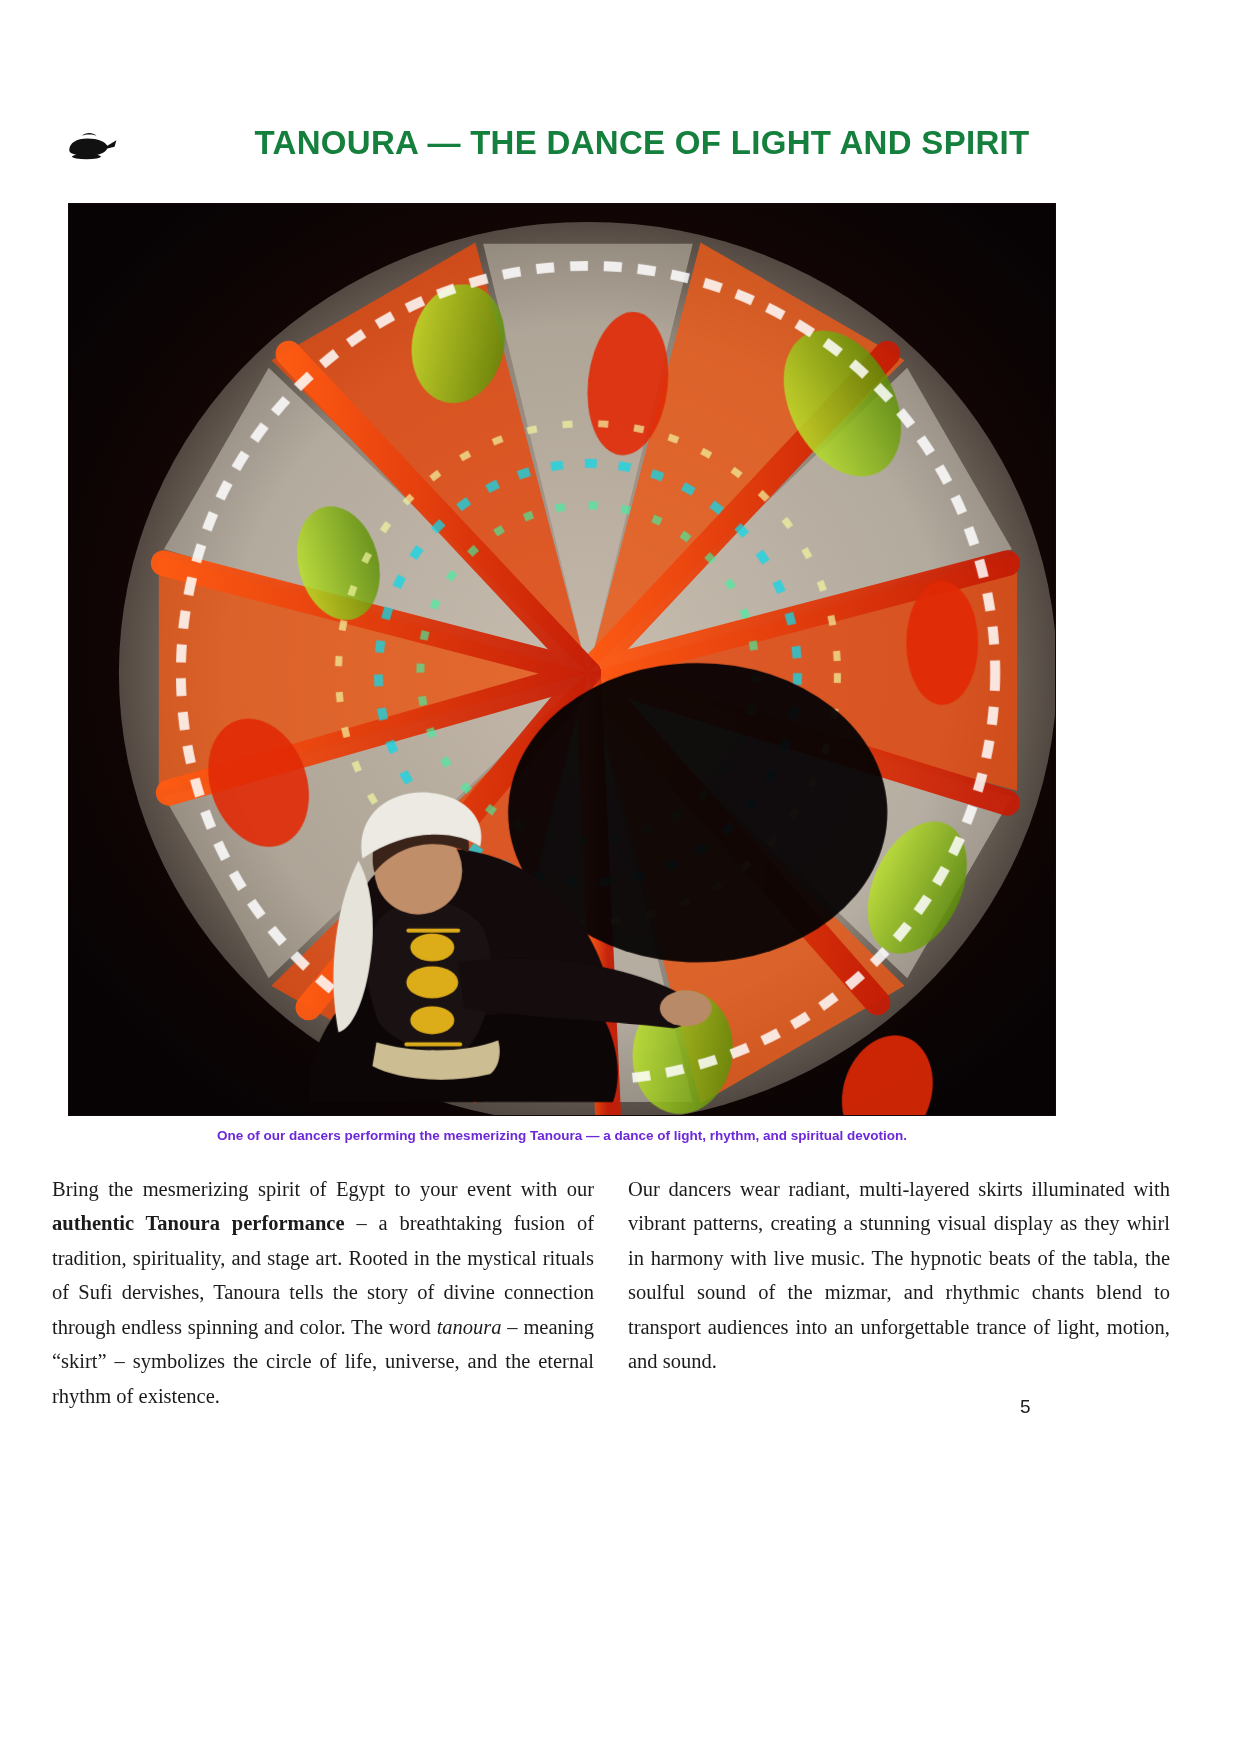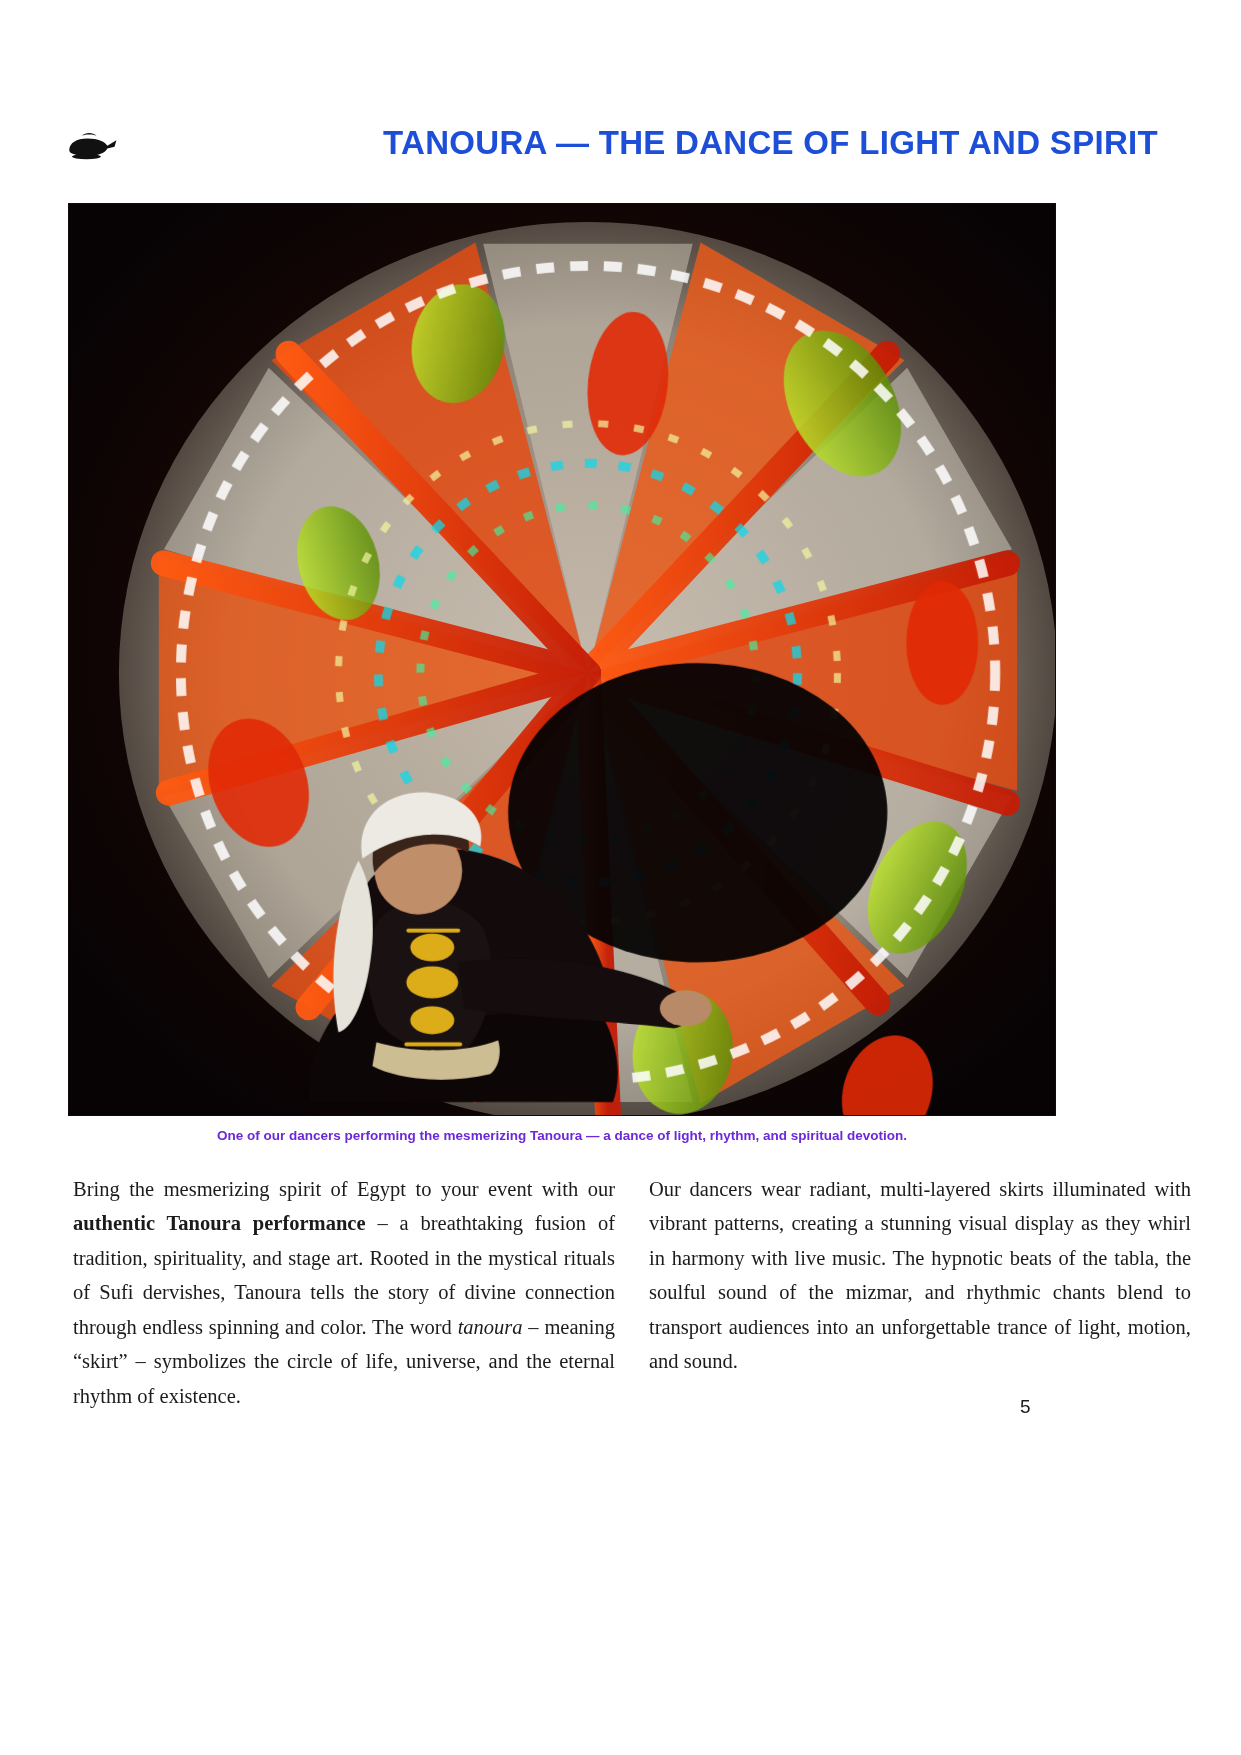--- a/index.html
+++ b/index.html
@@ -33,26 +33,26 @@
   .lamp-icon {
     width: 64px;
     height: 48px;
     flex: 0 0 auto;
     display: flex;
     align-items: center;
     justify-content: flex-start;
   }
   .page-title {
     flex: 1 1 auto;
-    text-align: right;
+    text-align: center;
     font-family: "Liberation Sans", sans-serif;
     font-weight: bold;
     font-size: 33px;
     letter-spacing: 0.3px;
-    color: #1d4ed8;
+    color: #15803d;
     padding-right: 22px;
     white-space: nowrap;
   }
 
   
   .hero {
     position: absolute;
     left: 68px;
     top: 203px;
     width: 988px;
@@ -72,21 +72,21 @@
     text-align: center;
     font-family: "Liberation Sans", sans-serif;
     font-weight: bold;
     font-size: 13.5px;
     color: #6d28d9;
   }
 
   
   .columns {
     position: absolute;
-    left: 73px;
+    left: 52px;
     top: 1172px;
     width: 1118px;
     display: flex;
     gap: 34px;
   }
   .col {
     width: 542px;
     font-size: 20.5px;
     line-height: 1.68;
     color: #1b1b1b;

